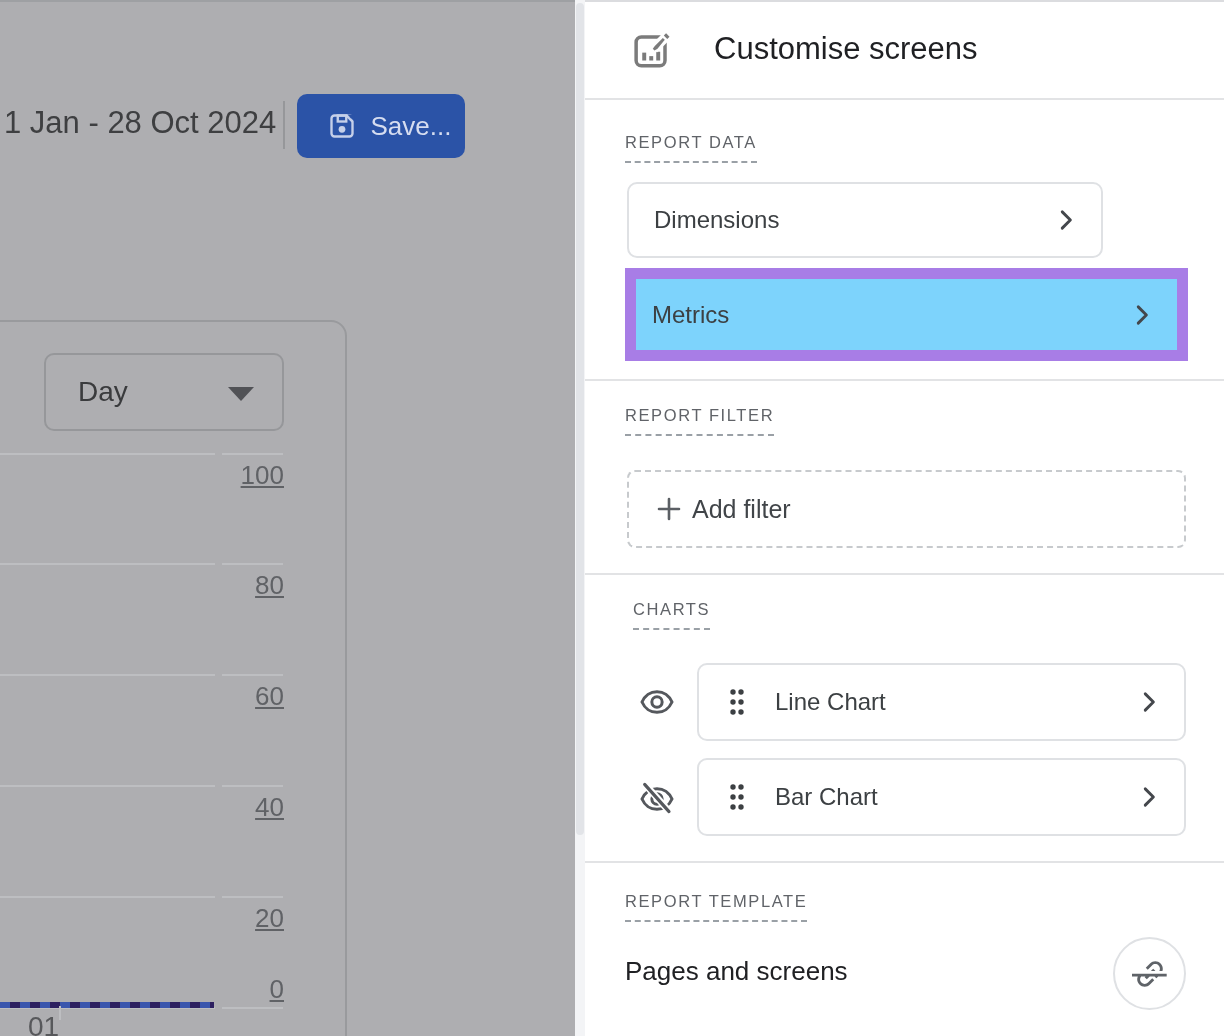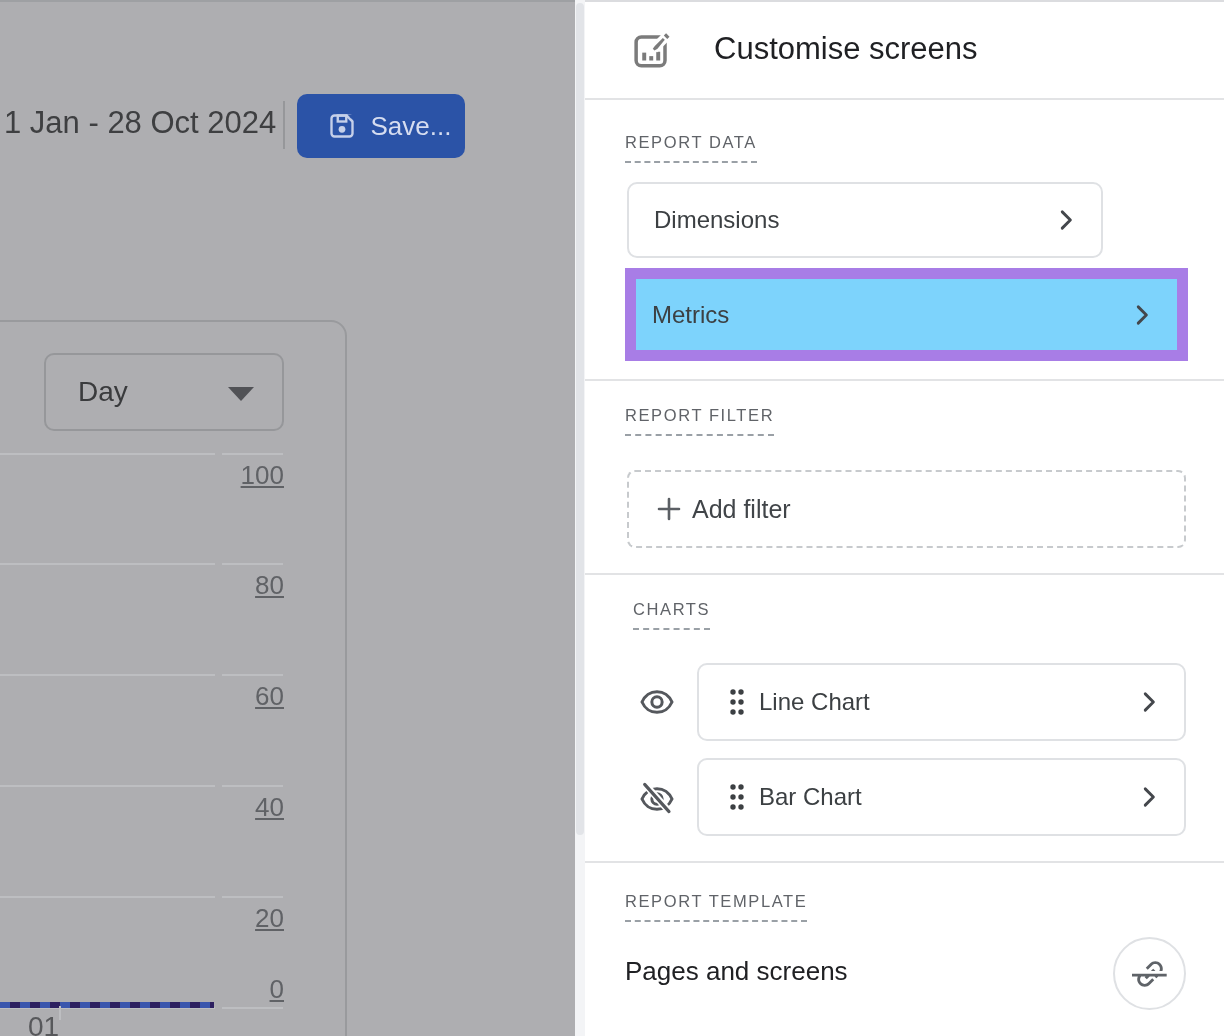--- a/index.html
+++ b/index.html
@@ -73,21 +73,21 @@
   .metrics-inner .lbl { margin-left:16px; font-size:24px; color:#3c4043; }
   .add-filter {
     left:42px; top:470px; width:559px; height:78px;
     border:2px dashed #c7cacd; border-radius:8px; background:#fff;
     display:flex; align-items:center; gap:8px; cursor:pointer;
   }
   .add-filter .lbl { font-size:25px; color:#414549; }
   .eye-wrap { position:absolute; left:52px; width:40px; height:40px; cursor:pointer; }
   .chart-row { position:absolute; left:112px; width:489px; height:78px; }
   .drag-handle { margin-left:28px; cursor:grab; }
-  .chart-row .lbl { margin-left:12px; }
+  .chart-row .lbl { margin-left:28px; }
   .template-value { left:40px; top:956px; font-size:26px; color:#202124; }
   .unlink-btn {
     left:528px; top:937px; width:73px; height:73px; border-radius:50%;
     border:2px solid #dfe1e4; background:#fff;
     display:flex; align-items:center; justify-content:center; cursor:pointer;
   }
 </style>
 </head>
 <body>
 

